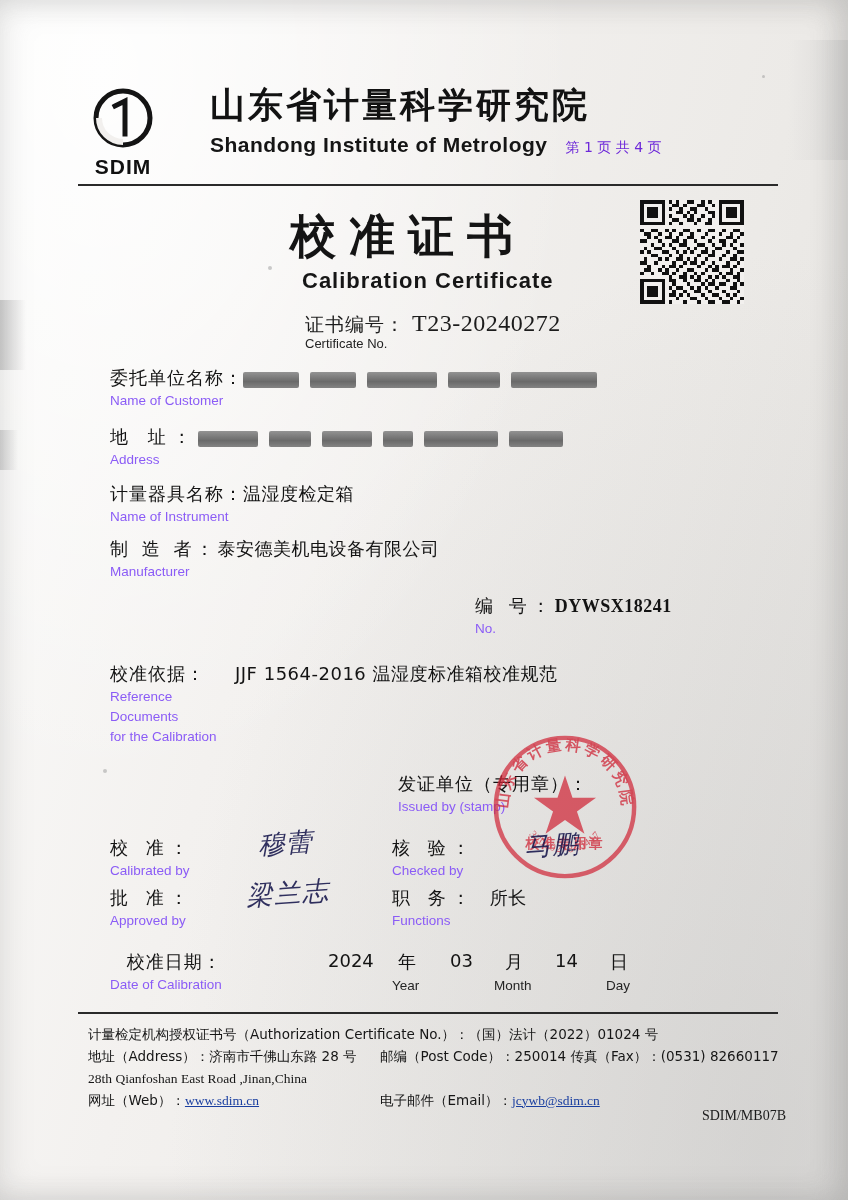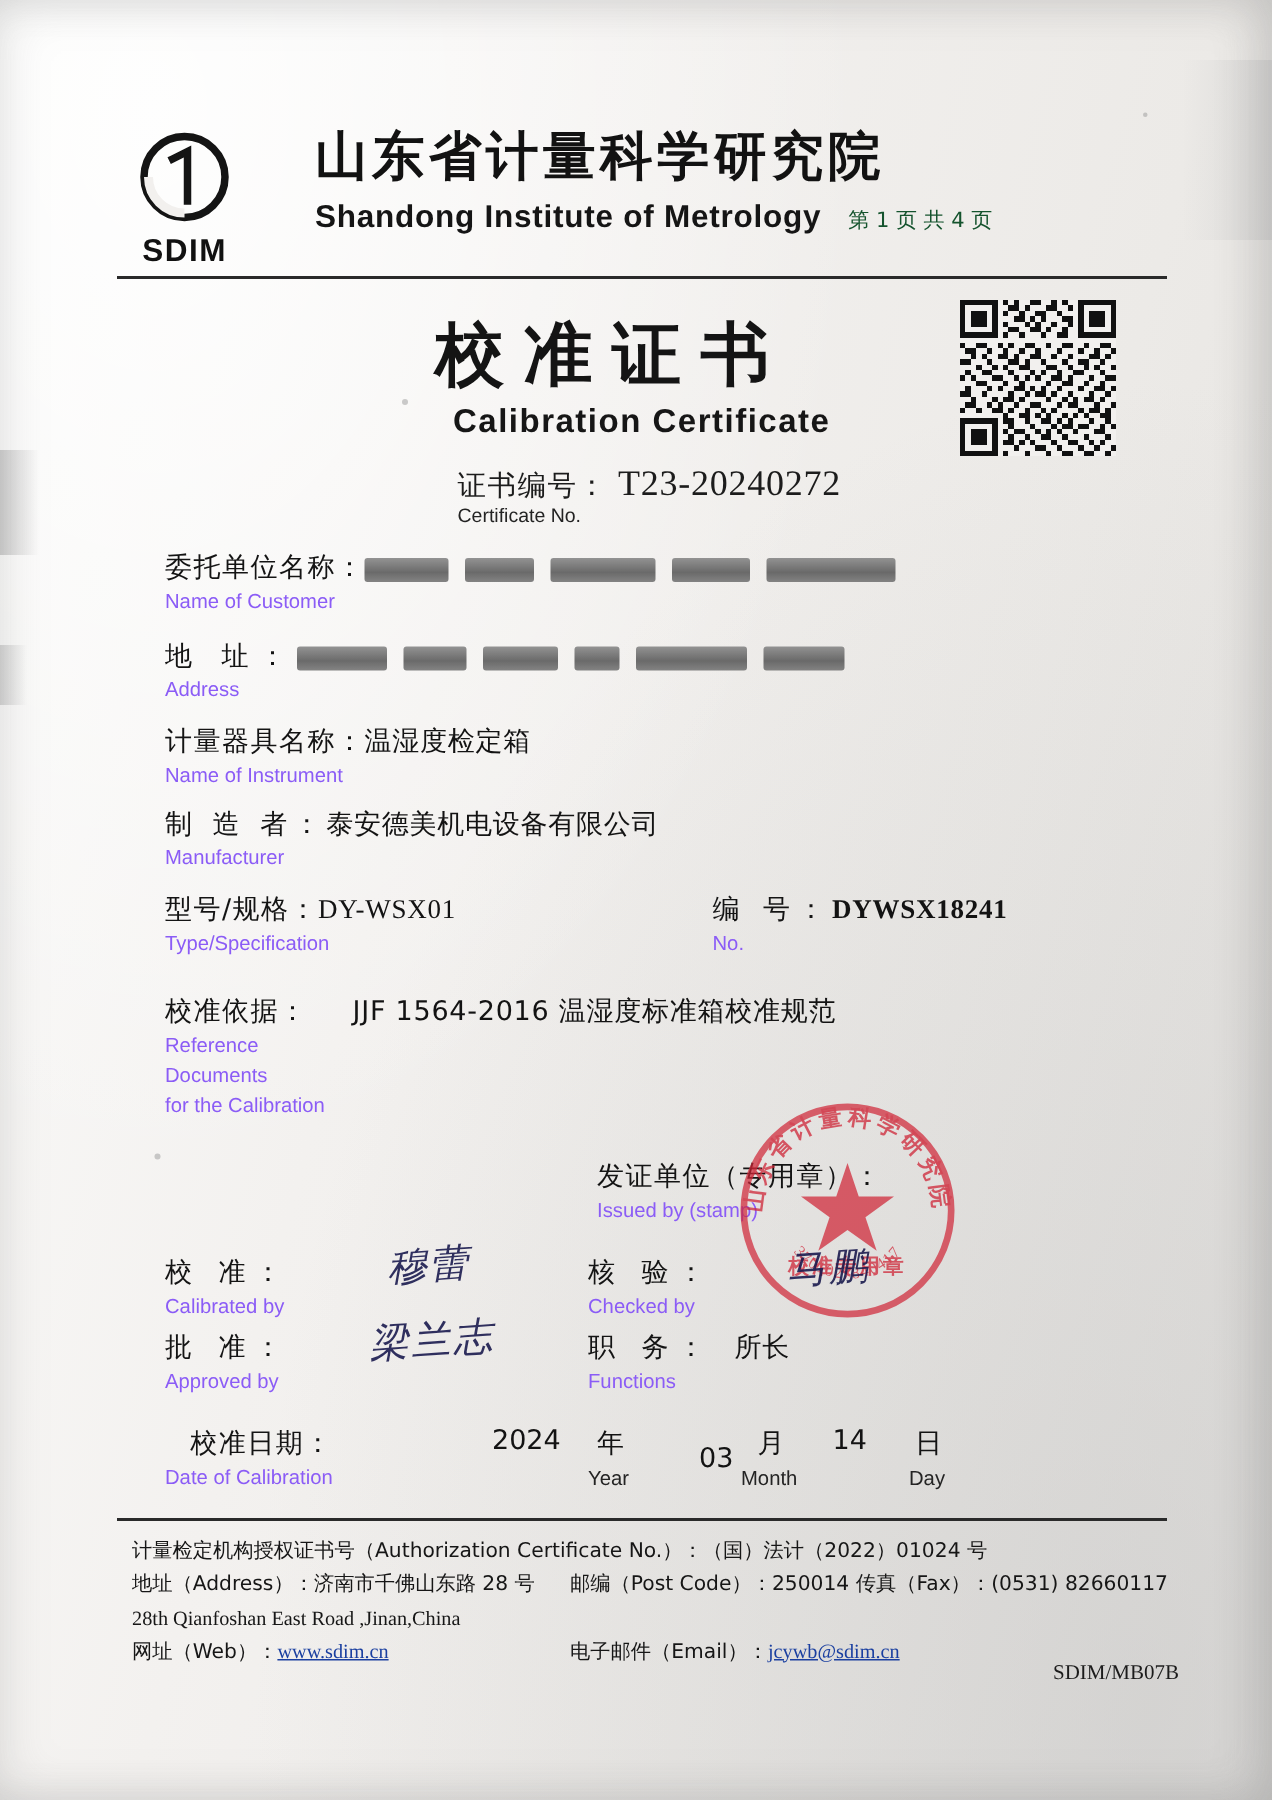--- a/index.html
+++ b/index.html
@@ -103,21 +103,21 @@
     font-weight: bold;
     font-size: 21px;
     letter-spacing: 0.5px;
     color: #151515;
     white-space: nowrap;
   }
   .page-count {
     font-family: "DejaVu Sans", sans-serif;
     font-size: 14px;
     margin-left: 18px;
-    color: #14532d;
+    color: #6d28d9;
     white-space: nowrap;
   }
   .rule {
     position: absolute;
     left: 78px;
     top: 184px;
     width: 700px;
     height: 2px;
     background: #2a2a2a;
   }
@@ -604,27 +604,20 @@
     </div>
 
     <div class="field" style="top:537px;">
       <div class="row-inline">
         <span class="lbl-cn" style="letter-spacing:4px;">制 造 者：</span>
         <span class="val-cn">泰安德美机电设备有限公司</span>
       </div>
       <div class="lbl-en">Manufacturer</div>
     </div>
 
-    <div class="field" style="top:594px;">
-      <div class="row-inline">
-        <span class="lbl-cn">型号/规格：</span>
-        <span class="val-mono">DY-WSX01</span>
-      </div>
-      <div class="lbl-en">Type/Specification</div>
-    </div>
     <div class="field" style="left:475px; top:594px;">
       <div class="row-inline">
         <span class="lbl-cn" style="letter-spacing:5px;">编  号：</span>
         <span class="val-mono" style="font-weight:bold;">DYWSX18241</span>
       </div>
       <div class="lbl-en">No.</div>
     </div>
 
     <div class="field" style="top:662px;">
       <div class="row-inline">
@@ -696,21 +689,21 @@
     </div>
 
     <div class="field" style="top:950px;text-align:right;">
       <div class="lbl-cn">校准日期：</div>
       <div class="lbl-en">Date of Calibration</div>
     </div>
     <div class="date-cell" style="left:328px; top:950px;">2024</div>
     <div class="date-cell" style="left:398px; top:950px;">年</div>
     <div class="date-en" style="left:392px; top:978px;">Year</div>
 
-    <div class="date-cell" style="left:466px; top:950px;margin-top:12px;">03</div>
+    <div class="date-cell" style="left:450px; top:950px;">03</div>
     <div class="date-cell" style="left:505px; top:950px;">月</div>
     <div class="date-en" style="left:494px; top:978px;">Month</div>
 
     <div class="date-cell" style="left:555px; top:950px;">14</div>
     <div class="date-cell" style="left:610px; top:950px;">日</div>
     <div class="date-en" style="left:606px; top:978px;">Day</div>
 
     <div class="footer-rule"></div>
     <div class="footer">
       <div>计量检定机构授权证书号（Authorization Certificate No.）：（国）法计（2022）01024 号</div>

